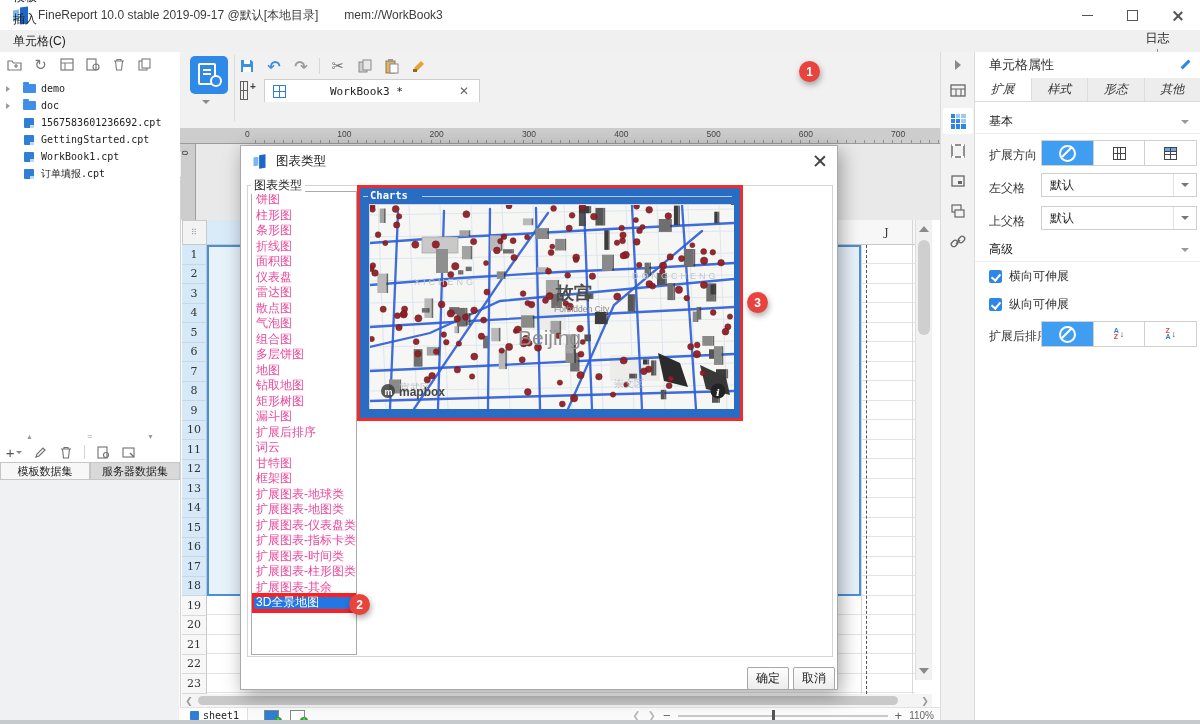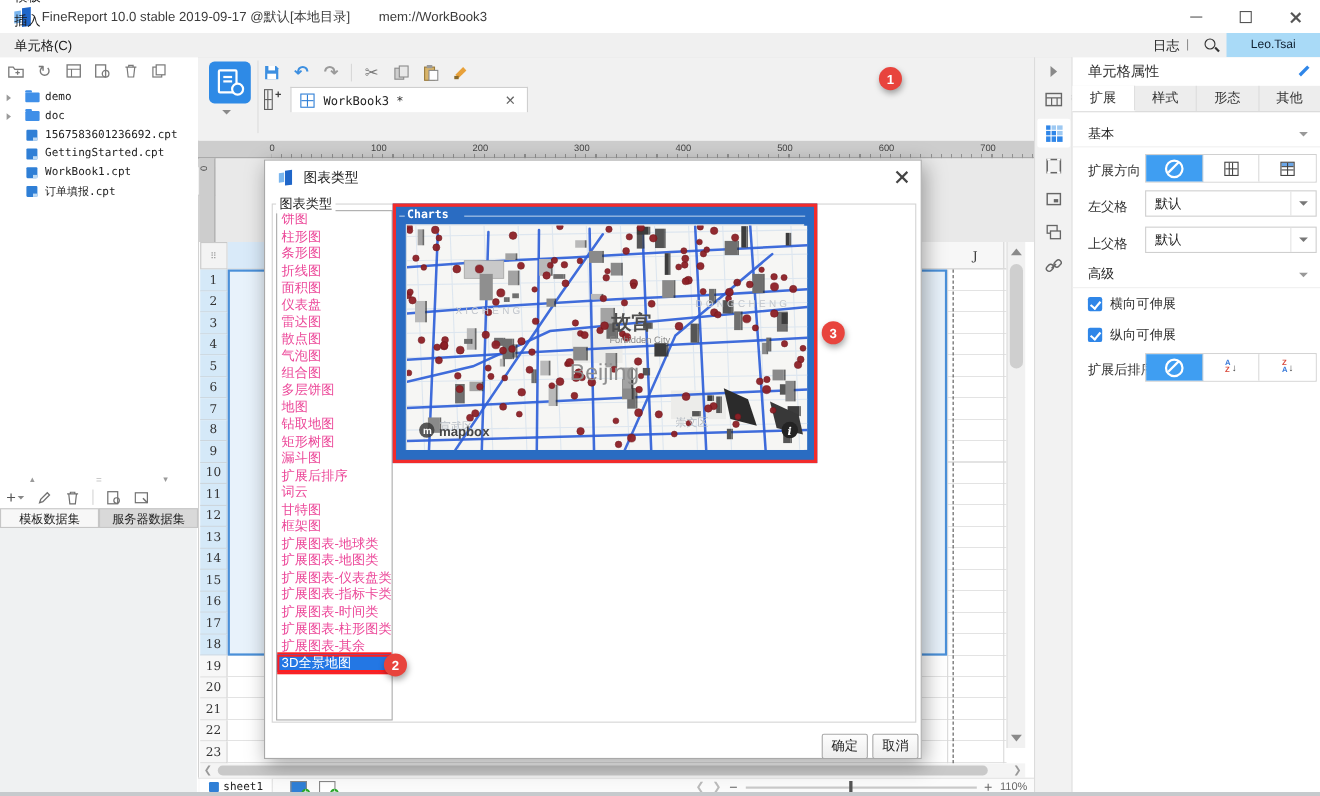--- a/index.html
+++ b/index.html
@@ -21,21 +21,21 @@
   .wbtn{width:45px;height:30px;display:flex;align-items:center;justify-content:center;color:#555;}
   .ic-min{width:11px;height:1px;background:#555;}
   .ic-max{width:9px;height:9px;border:1px solid #555;}
   .ic-close{position:relative;width:11px;height:11px;}
   .ic-close:before,.ic-close:after{content:"";position:absolute;left:5px;top:0;width:1.5px;height:12px;background:#555;}
   .ic-close:before{transform:rotate(45deg);} .ic-close:after{transform:rotate(-45deg);}
 
   
   .menubar{left:0;top:30px;width:1200px;height:22px;background:#f0f0f0;border-bottom:1px solid #ddd;display:flex;align-items:center;}
   .menu-item{padding:0 13px;font-size:12px;color:#1b1b1b;line-height:22px;}
-  .menu-right{position:absolute;right:0;top:0;height:22px;display:flex;align-items:center;}
+  .menu-right{position:absolute;right:0;top:0;height:22px;display:flex;align-items:center;flex-direction:column;}
   .logtxt{font-size:12px;color:#222;}
   .msep{color:#888;margin:0 6px;font-size:11px;}
   .warntxt{font-size:10.5px;color:#111;font-weight:bold;margin-right:8px;letter-spacing:0;}
   .search-ic{position:relative;width:16px;height:16px;margin:0 6px;}
   .search-ic:before{content:"";position:absolute;left:2px;top:2px;width:8px;height:8px;border:1.6px solid #333;border-radius:50%;}
   .search-ic:after{content:"";position:absolute;left:11px;top:11px;width:5px;height:1.8px;background:#333;transform:rotate(45deg);}
   .userbox{height:22px;background:#a9daf7;display:flex;align-items:center;padding:0 22px;font-size:11px;color:#123;}
 
   
   .sidebar{left:0;top:52px;width:180px;height:672px;background:#fff;border-right:1px solid #d2d2d2;}
@@ -68,21 +68,21 @@
   .trow1{position:absolute;left:58px;top:4px;display:flex;align-items:center;gap:9px;height:20px;}
   .ti{width:18px;height:18px;display:flex;align-items:center;justify-content:center;font-size:14px;color:#777;}
   .tsep{width:1px;height:16px;background:#d8d8d8;}
 
   .tabstrip{position:absolute;left:58px;top:27px;width:700px;height:23px;}
   .newtab{position:absolute;left:2px;top:3px;}
   .gicon{width:13px;height:13px;border:1px solid #5f5f5f;box-sizing:border-box;background:
      linear-gradient(#5f5f5f,#5f5f5f) 50% 0/1px 100% no-repeat,
      linear-gradient(#5f5f5f,#5f5f5f) 0 50%/100% 1px no-repeat;}
   .gicon.plus:after{content:"+";position:relative;left:9px;top:-6px;font-size:10px;color:#3c3c3c;font-weight:bold;}
-  .tab{position:absolute;left:26px;top:0;width:216px;height:23px;background:#fff;border:1px solid #cfcfcf;border-bottom:none;box-sizing:border-box;display:flex;align-items:center;}
+  .tab{position:absolute;left:26px;top:0;width:216px;height:23px;background:#fff;border:1px solid #cfcfcf;border-bottom:none;box-sizing:border-box;display:flex;align-items:center;gap:36px;}
   .tab .gicon{border-color:#2f7fd6;background:
      linear-gradient(#2f7fd6,#2f7fd6) 50% 0/1px 100% no-repeat,
      linear-gradient(#2f7fd6,#2f7fd6) 0 50%/100% 1px no-repeat;margin-left:8px;}
   .tab-label{margin-left:8px;font-size:11px;color:#222;font-family:"DejaVu Sans Mono",monospace;}
   .tab-close{position:absolute;right:8px;top:4px;width:14px;height:14px;color:#666;font-size:12px;line-height:14px;text-align:center;}
   .export-ic{position:absolute;left:728px;top:3px;width:16px;height:16px;}
 
   .fontrow{position:absolute;left:180px;top:152px;width:760px;height:25px;background:#f1f1f1;border-bottom:1px solid #c9c9c9;}
   .combo{position:absolute;height:20px;background:#fff;border:1px solid #b9b9b9;box-sizing:border-box;font-size:11px;color:#222;display:flex;align-items:center;padding-left:5px;}
   .combo .car{position:absolute;right:4px;top:8px;width:0;height:0;border-top:4px solid #777;border-left:3.5px solid transparent;border-right:3.5px solid transparent;}
@@ -155,21 +155,21 @@
   .rstrip{left:940px;top:52px;width:34px;height:672px;background:#f2f2f2;border-left:1px solid #dcdcdc;box-sizing:border-box;}
   .rsic{position:absolute;left:8px;width:18px;height:18px;display:flex;align-items:center;justify-content:center;color:#666;}
   .rsel{position:absolute;left:2px;width:30px;height:26px;background:#fff;border-radius:2px;}
   .bgrid{width:15px;height:15px;display:grid;grid-template-columns:1fr 1fr 1fr;grid-template-rows:1fr 1fr 1fr;gap:1px;}
   .bgrid i{background:#2f86e8;} .bgrid i.w{background:#9ec9f2;}
   .rpanel{left:974px;top:52px;width:226px;height:672px;background:#fff;border-left:1px solid #dadada;box-sizing:border-box;}
   .rhead{position:absolute;left:0;top:0;width:226px;height:26px;display:flex;align-items:center;font-size:13px;color:#333;padding-left:14px;box-sizing:border-box;}
   .pencil{position:absolute;right:10px;top:7px;width:12px;height:12px;}
   .pencil:before{content:"";position:absolute;left:5px;top:0px;width:3px;height:11px;background:#2f86e8;transform:rotate(45deg);}
   .rtabs{position:absolute;left:0;top:26px;width:226px;height:24px;display:flex;background:#ededed;border-bottom:1px solid #d9d9d9;box-sizing:border-box;}
-  .rtab{flex:1;display:flex;align-items:center;justify-content:center;font-size:12px;color:#333;border-right:1px solid #dcdcdc;}
+  .rtab{flex:1;display:flex;align-items:center;justify-content:center;font-size:12px;color:#333;border-right:1px solid #dcdcdc;font-style:italic;}
   .rtab.active{background:#fff;border-bottom:1px solid #fff;}
   .rsec{position:absolute;left:0;width:226px;height:24px;font-size:12px;color:#222;display:flex;align-items:center;padding-left:14px;box-sizing:border-box;border-bottom:1px solid #f0f0f0;}
   .rsec .car{position:absolute;right:12px;width:0;height:0;border-top:4px solid #999;border-left:4px solid transparent;border-right:4px solid transparent;}
   .rlabel{position:absolute;left:14px;font-size:12px;color:#333;}
   .segs{position:absolute;left:66px;width:156px;height:26px;display:flex;border:1px solid #d0d0d0;box-sizing:border-box;}
   .seg{flex:1;display:flex;align-items:center;justify-content:center;background:#fff;border-right:1px solid #d0d0d0;}
   .seg:last-child{border-right:none;}
   .seg.on{background:#3f9ef2;}
   .noic{position:relative;width:13px;height:13px;border:2px solid #fff;border-radius:50%;}
   .noic:before{content:"";position:absolute;left:-1px;top:4.5px;width:14px;height:2px;background:#fff;transform:rotate(-45deg);}

